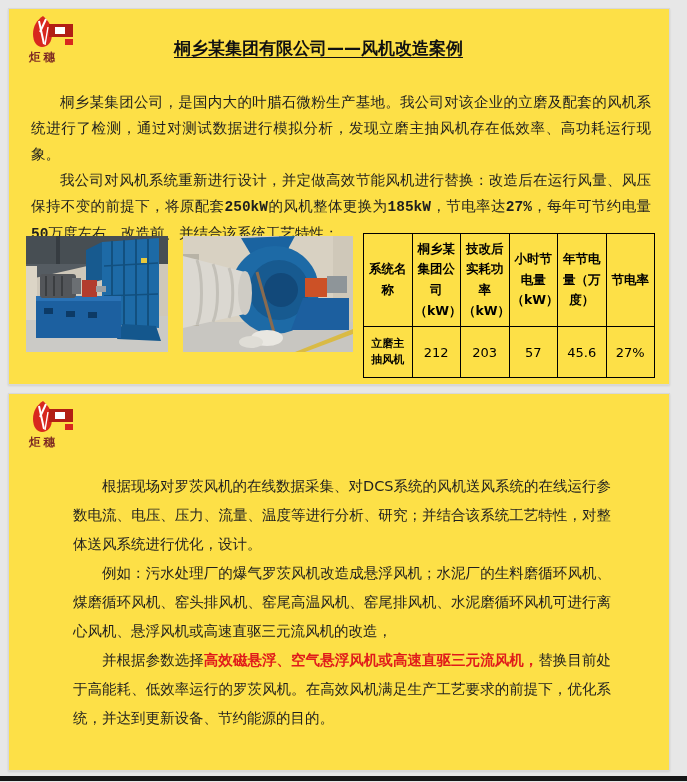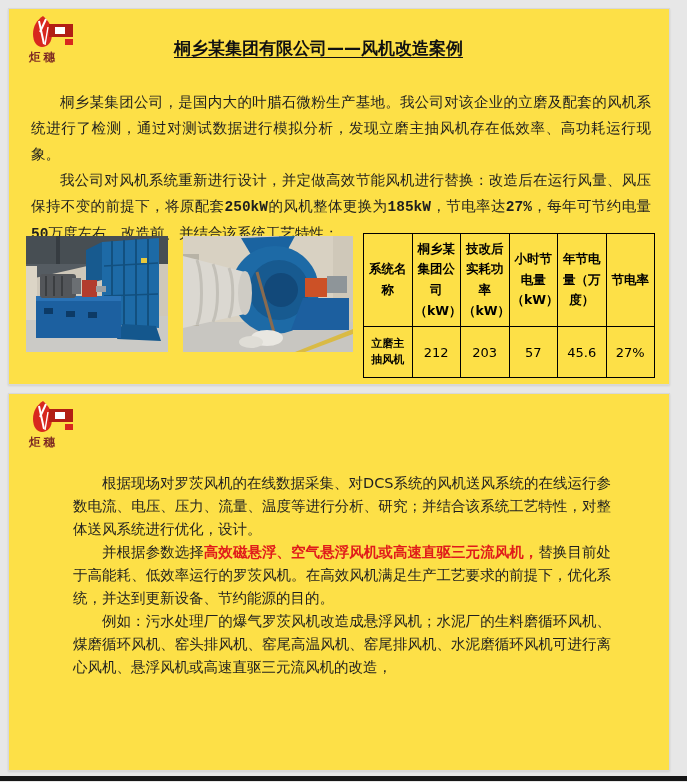--- a/index.html
+++ b/index.html
@@ -27,21 +27,21 @@
   .title{
     position:absolute;left:0;right:1px;top:28px;margin:0;
     text-align:center;padding-right:40px;box-sizing:border-box;
     font-size:17px;font-weight:bold;color:#111;
     text-decoration:underline;text-underline-offset:3px;
   }
 
   .bodytext{position:absolute;color:#1f1f1f;text-align:justify;}
   .bodytext p{margin:0;text-indent:2em;}
   #page1 .bodytext{left:22px;right:18px;top:80px;font-size:14.5px;line-height:26px;}
-  #page2 .bodytext{left:64px;right:58px;top:78px;font-size:14.5px;line-height:23px;}
+  #page2 .bodytext{left:64px;right:58px;top:78px;font-size:14.5px;line-height:29px;}
   .num{font-weight:bold;font-family:Liberation Mono, monospace;}
   .red{color:#e01b1b;font-weight:bold;}
 
   .photo{position:absolute;overflow:hidden;}
   .photo svg{display:block;width:100%;height:100%;}
   .photo1{left:17px;top:227px;width:142px;height:116px;}
   .photo2{left:174px;top:227px;width:170px;height:116px;}
 
   .tbl{
     position:absolute;left:354px;top:224px;width:292px;
@@ -181,18 +181,18 @@
       <rect x="20" y="9" width="24" height="13" fill="#b21f14"></rect>
       <rect x="26" y="12" width="10" height="7" fill="#ffffff"></rect>
       <rect x="36" y="24" width="8" height="6" fill="#d8281e"></rect>
     </svg>
     <div class="logo-text">炬穗</div>
   </div>
 
 
   <div class="bodytext">
     <p>根据现场对罗茨风机的在线数据采集、对DCS系统的风机送风系统的在线运行参数电流、电压、压力、流量、温度等进行分析、研究；并结合该系统工艺特性，对整体送风系统进行优化，设计。</p>
+    <p>例如：污水处理厂的爆气罗茨风机改造成悬浮风机；水泥厂的生料磨循环风机、煤磨循环风机、窑头排风机、窑尾高温风机、窑尾排风机、水泥磨循环风机可进行离心风机、悬浮风机或高速直驱三元流风机的改造，</p>
     <p><span>并根据参数选择</span><span class="red">高效磁悬浮、空气悬浮风机或高速直驱三元流风机，</span><span>替换目前处于高能耗、低效率运行的罗茨风机。在高效风机满足生产工艺要求的前提下，优化系统，并达到更新设备、节约能源的目的。</span></p>
-    <p>例如：污水处理厂的爆气罗茨风机改造成悬浮风机；水泥厂的生料磨循环风机、煤磨循环风机、窑头排风机、窑尾高温风机、窑尾排风机、水泥磨循环风机可进行离心风机、悬浮风机或高速直驱三元流风机的改造，</p>
   </div>
 </section>
 
 <div class="bottom-bar"></div>
 
 </body></html>

